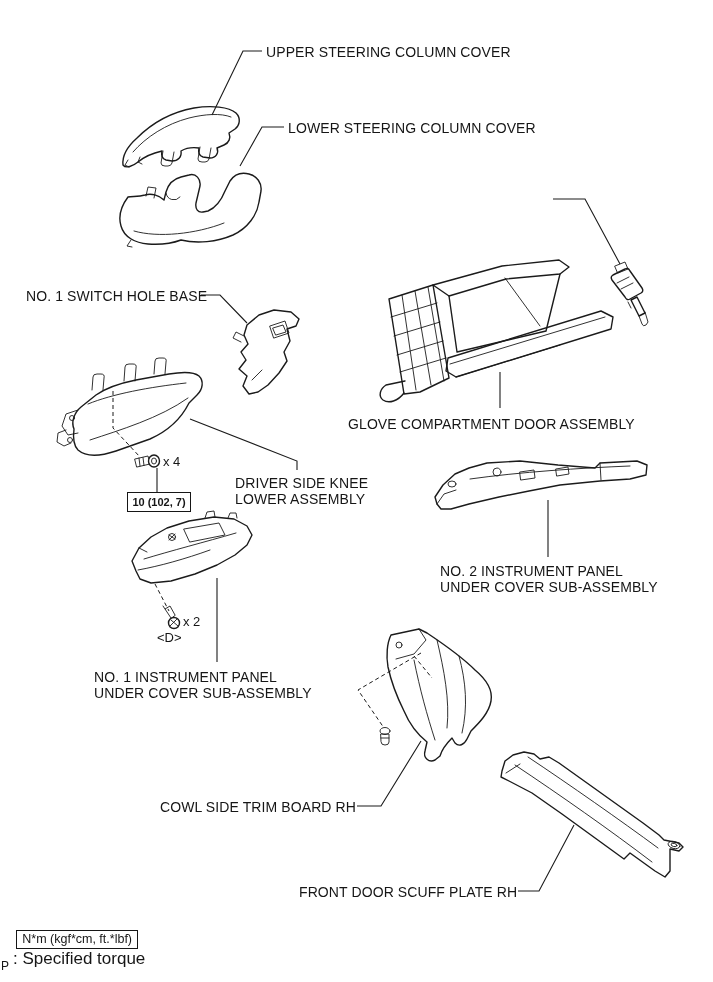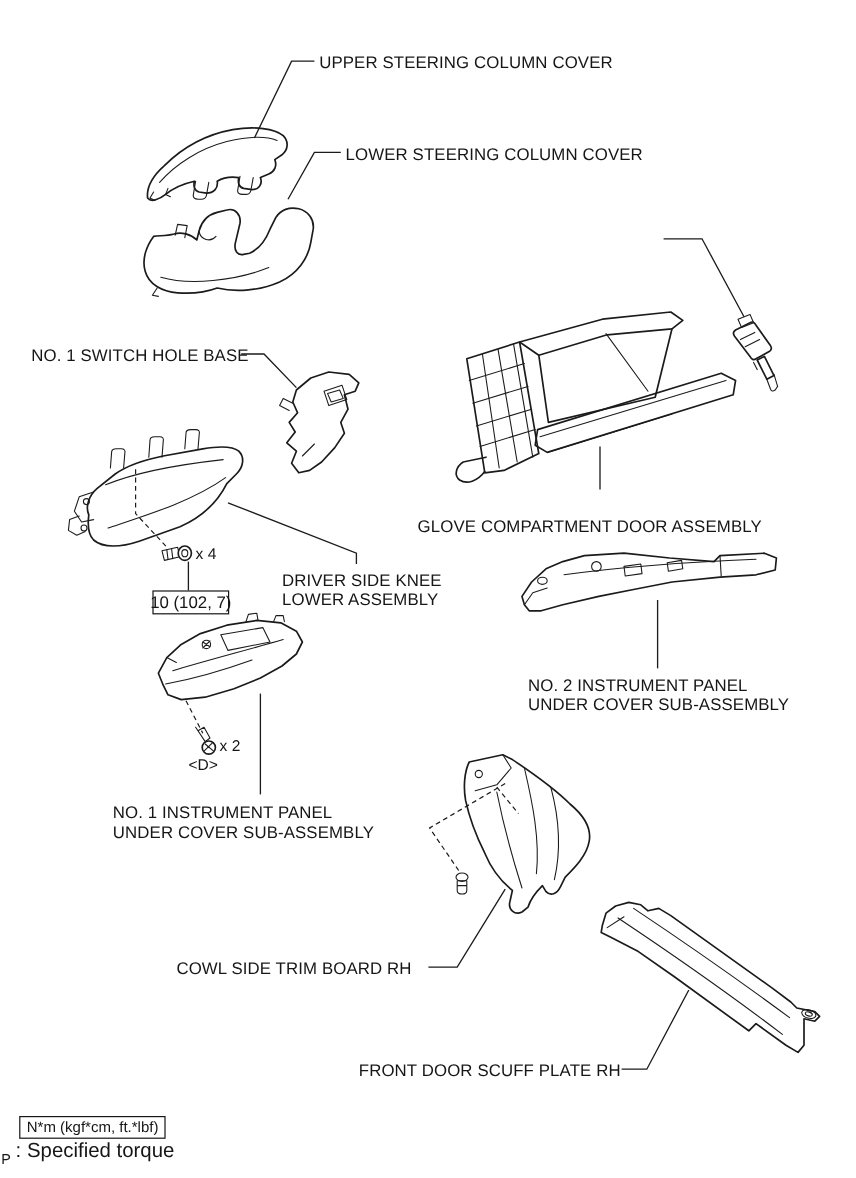--- a/index.html
+++ b/index.html
@@ -8,21 +8,21 @@
     font-family:"Liberation Sans", sans-serif;color:#161616;overflow:hidden;
   }
   svg{position:absolute;left:0;top:0;}
   .lbl{
     position:absolute;font-size:14px;line-height:16px;letter-spacing:0.1px;
     white-space:nowrap;color:#161616;
   }
   .qty{position:absolute;font-size:13px;white-space:nowrap;color:#161616;}
   .torque-box{
     position:absolute;left:127px;top:492px;width:62px;height:18px;
-    border:1.6px solid #161616;font-size:14px;font-weight:normal;
+    border:1.6px solid #161616;font-size:11px;font-weight:bold;
     display:flex;align-items:center;justify-content:center;white-space:nowrap;
   }
   .footer-note{position:absolute;left:9px;top:930px;display:flex;align-items:center;flex-direction:column;}
   .footer-box{
     border:1.4px solid #161616;padding:1px 5px 2px 5px;font-size:12.5px;white-space:nowrap;
   }
   .footer-text{font-size:17px;margin-left:4px;white-space:nowrap;}
   .page-marker{position:absolute;left:1px;top:959px;font-size:12px;}
   .part{fill:none;stroke:#1b1b1b;stroke-width:1.4;stroke-linejoin:round;stroke-linecap:round;}
   .det{fill:none;stroke:#1b1b1b;stroke-width:0.9;stroke-linejoin:round;stroke-linecap:round;}
@@ -170,38 +170,38 @@
       <circle class="solidfill" cx="174" cy="623" r="5.5"></circle>
       <path class="det" d="M171,620 l7,6 M177,619 l-7,7"></path>
     </g>
   </svg>
 
   <div class="lbl" style="left:266px;top:44px">UPPER STEERING COLUMN COVER</div>
   <div class="lbl" style="left:288px;top:120px">LOWER STEERING COLUMN COVER</div>
 
 
   <div class="lbl" style="left:26px;top:288px">NO. 1 SWITCH HOLE BASE</div>
-  <div class="lbl" style="left:348px;top:430px">GLOVE COMPARTMENT DOOR ASSEMBLY</div>
+  <div class="lbl" style="left:348px;top:416px">GLOVE COMPARTMENT DOOR ASSEMBLY</div>
 
   <div class="lbl" style="left:235px;top:475px">
     <div>DRIVER SIDE KNEE</div>
     <div>LOWER ASSEMBLY</div>
   </div>
 
   <div class="lbl" style="left:440px;top:563px">
     <div>NO. 2 INSTRUMENT PANEL</div>
     <div>UNDER COVER SUB-ASSEMBLY</div>
   </div>
 
   <div class="lbl" style="left:94px;top:669px">
     <div>NO. 1 INSTRUMENT PANEL</div>
     <div>UNDER COVER SUB-ASSEMBLY</div>
   </div>
 
-  <div class="lbl" style="left:147px;top:799px">COWL SIDE TRIM BOARD RH</div>
+  <div class="lbl" style="left:160px;top:799px">COWL SIDE TRIM BOARD RH</div>
   <div class="lbl" style="left:299px;top:884px">FRONT DOOR SCUFF PLATE RH</div>
 
   <div class="qty" style="left:163px;top:454px">x 4</div>
   <div class="qty" style="left:183px;top:614px">x 2</div>
   <div class="qty" style="left:157px;top:630px">&lt;D&gt;</div>
 
   <div class="torque-box">10 (102, 7)</div>
 
   <div class="footer-note">
     <div class="footer-box">N*m (kgf*cm, ft.*lbf)</div>

